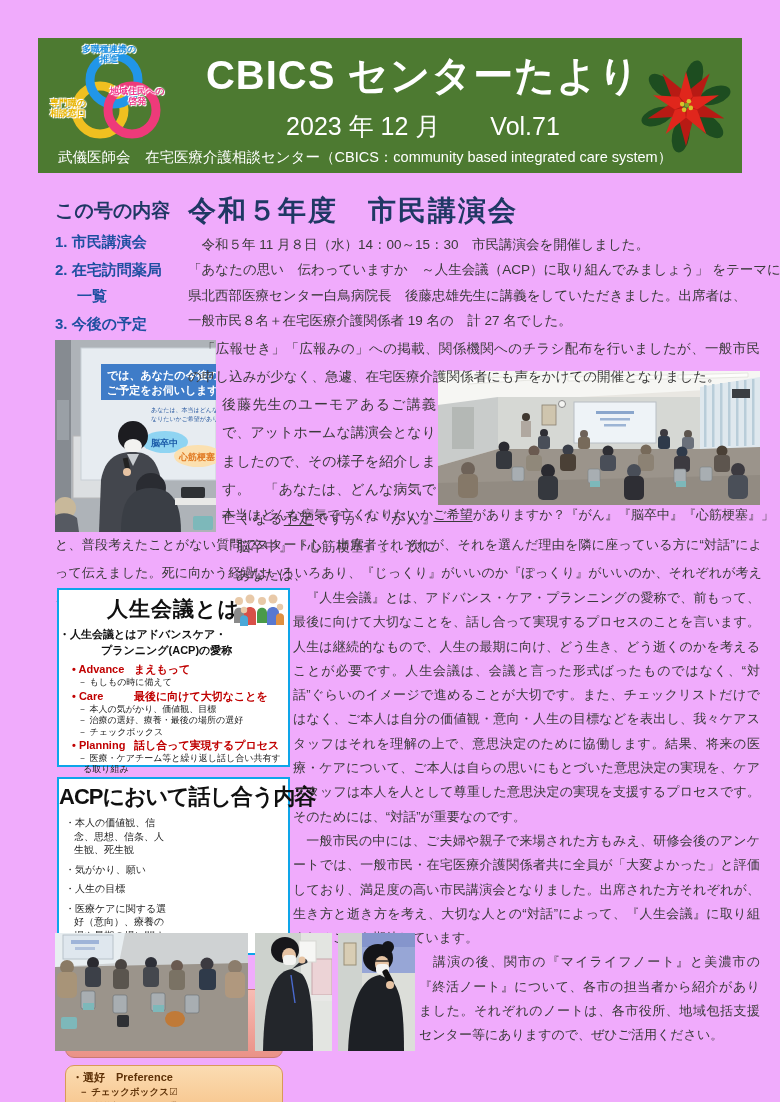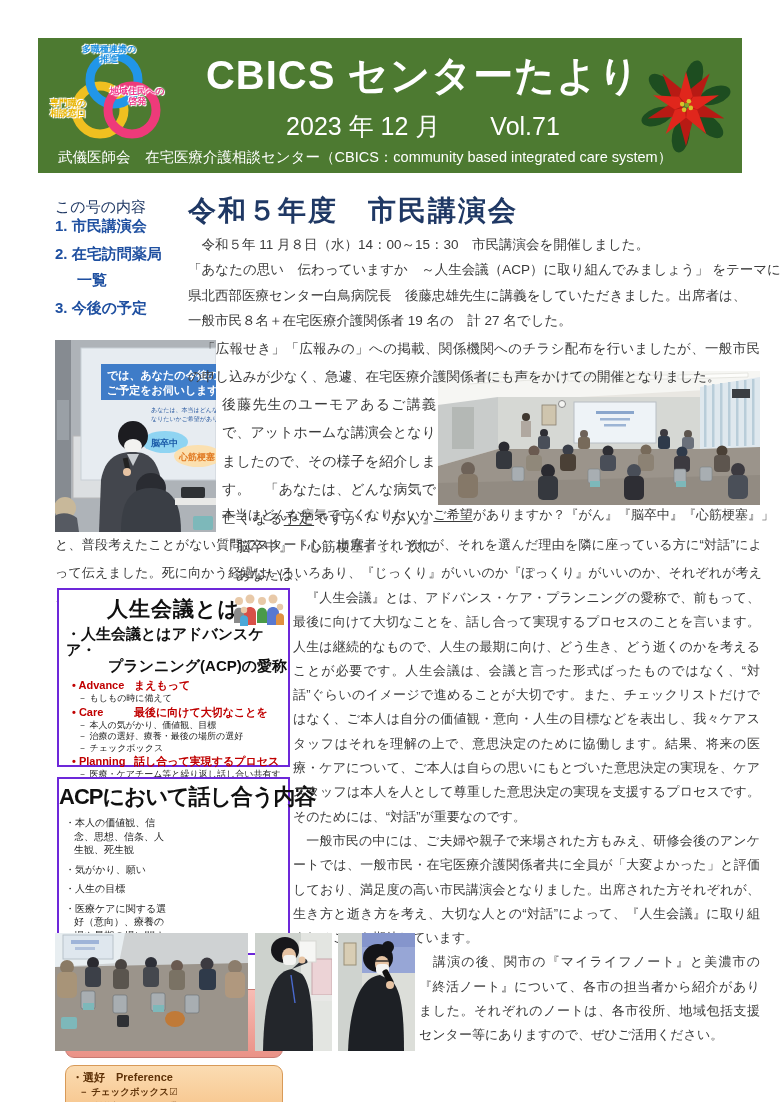--- a/index.html
+++ b/index.html
@@ -1,16 +1,16 @@
 <!DOCTYPE html>
 <html><head>
 <meta charset="utf-8">
 <style>
   html,body{margin:0;padding:0;background:#e8e8e8;}
-  .page{position:relative;width:780px;height:1102px;background:#ffffff;margin:0 auto;
+  .page{position:relative;width:780px;height:1102px;background:#f0abfc;margin:0 auto;
         font-family:"Liberation Sans","DejaVu Sans",sans-serif;color:#3a3a3a;overflow:hidden;}
   p{margin:0;}
   svg text{font-family:"Liberation Sans","DejaVu Sans",sans-serif;}
 
   
   .banner{position:absolute;left:38px;top:38px;width:704px;height:135px;background:#4d7a31;}
   .banner-title{position:absolute;left:150px;top:10px;width:470px;text-align:center;
                 font-size:40px;font-weight:bold;color:#fff;letter-spacing:1px;white-space:nowrap;}
   .banner-issue{position:absolute;left:150px;top:72px;width:470px;text-align:center;
                 font-size:25px;color:#fff;white-space:nowrap;}
@@ -19,42 +19,42 @@
   .logo svg{position:absolute;left:10px;top:8px;}
   .logo-label{position:absolute;font-weight:bold;font-size:9px;line-height:10px;text-align:center;
               white-space:pre-line;text-shadow:0 0 2px #fff,0 0 2px #fff,1px 1px 0 #fff,-1px -1px 0 #fff;}
   .lbl-top{left:32px;top:2px;color:#1d8fe0;}
   .lbl-left{left:0px;top:56px;color:#e8b400;}
   .lbl-right{left:60px;top:44px;color:#f2348a;}
   .poinsettia{position:absolute;right:8px;top:18px;}
 
   
   .toc{position:absolute;left:55px;top:198px;width:140px;}
-  .toc-heading{font-size:15px;font-weight:normal;color:#1f3864;}
+  .toc-heading{font-size:19px;font-weight:bold;color:#1f3864;margin-bottom:9px;}
   .toc-item{font-size:15px;font-weight:bold;color:#1e4fa0;margin-bottom:9px;white-space:nowrap;}
   .toc-cont{padding-left:22px;margin-top:-2px;}
 
   
   .article-title{position:absolute;left:188px;top:192px;margin:0;font-size:28px;font-weight:bold;
                  color:#1f3864;letter-spacing:2px;white-space:nowrap;}
   .intro{position:absolute;left:188px;top:232px;width:578px;font-size:13.5px;line-height:25.4px;color:#3a3a3a;}
   .intro div{white-space:nowrap;}
   .paraA{position:absolute;left:188px;top:335px;width:572px;font-size:13.5px;line-height:28px;text-align:justify;}
   .paraB{position:absolute;left:222px;top:390px;width:214px;font-size:14px;line-height:28.4px;text-align:justify;}
   .paraC{position:absolute;left:222px;top:506px;width:545px;font-size:13px;white-space:nowrap;}
   .paraD{position:absolute;left:55px;top:531px;width:707px;font-size:13px;line-height:27.5px;text-align:justify;}
   .u{text-decoration:underline;text-underline-offset:2px;}
 
   
-  .slide{position:absolute;background:#fff;border:2px solid #6d28d9;box-sizing:border-box;}
+  .slide{position:absolute;background:#fff;border:2px solid #0ea5e9;box-sizing:border-box;}
   .slide1{left:57px;top:588px;width:233px;height:179px;}
   .s1-titlerow{position:relative;margin-top:5px;text-align:center;}
   .s1-title{font-size:21px;font-weight:bold;color:#101010;letter-spacing:1px;}
   .s1-family{position:absolute;right:4px;top:-2px;}
-  .s1-lead{margin-top:3px;font-size:15px;font-weight:bold;color:#101010;padding-left:7px;line-height:16px;}
+  .s1-lead{margin-top:3px;font-size:11px;font-weight:bold;color:#101010;line-height:16px;}
   .s1-lead .lead2{padding-left:42px;}
   .s1-list{padding:3px 4px 0 13px;}
   .s1-row{font-size:11px;font-weight:bold;color:#c00000;line-height:13px;margin-top:2px;}
   .s1-en{display:inline-block;width:62px;}
   .s1-sub{font-size:9px;color:#222;line-height:10.5px;padding-left:11px;text-indent:-5px;margin-top:1px;}
 
   .slide2{left:57px;top:777px;width:233px;height:178px;}
   .s2-title{margin-top:3px;text-align:center;font-size:22px;font-weight:bold;color:#101010;letter-spacing:-1px;white-space:nowrap;}
   .s2-body{display:flex;padding:4px 5px 0 6px;gap:14px;flex-direction:column;}
   .s2-left{width:102px;font-size:10px;line-height:13.5px;color:#222;}

